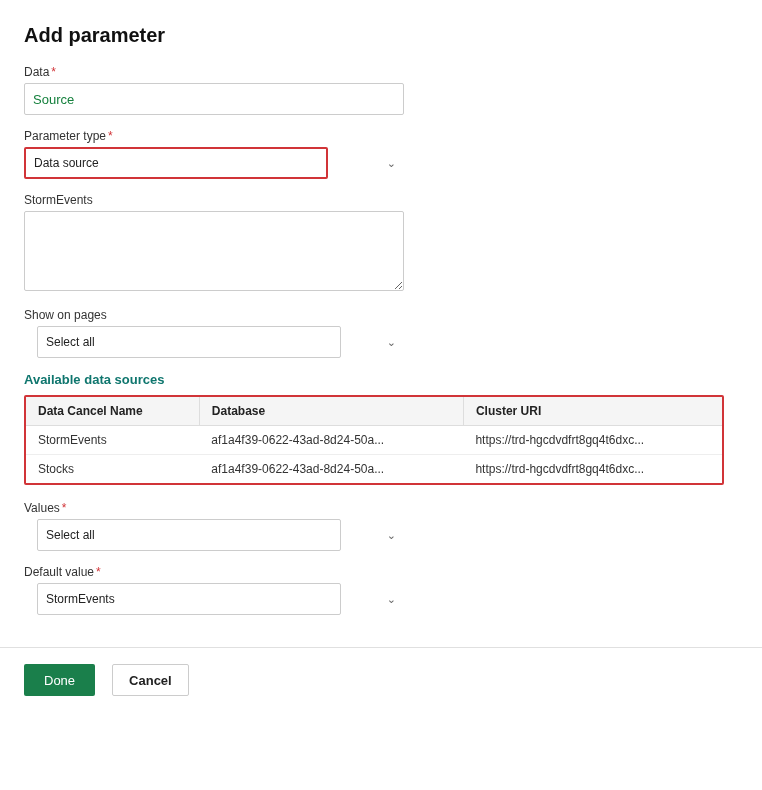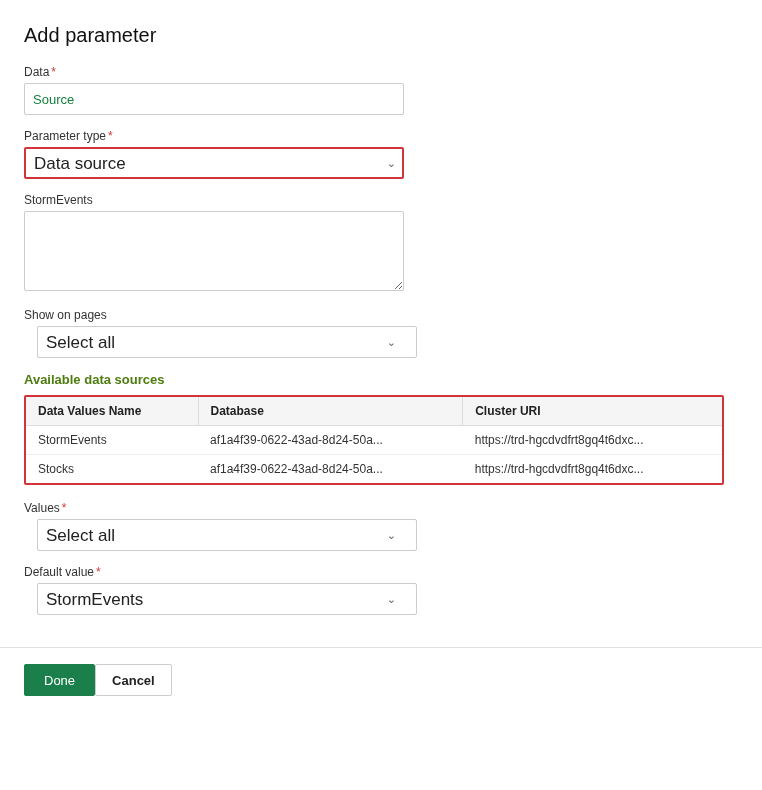--- a/index.html
+++ b/index.html
@@ -10,21 +10,21 @@
       color: #222;
       width: 762px;
       min-height: 790px;
     }
     .modal-content {
       padding: 24px 24px 0 24px;
       max-width: 760px;
     }
     .page-title {
       font-size: 20px;
-      font-weight: 400;
+      font-weight: 700;
       margin-bottom: 18px;
       color: #111;
     }
     .form-group {
       margin-bottom: 14px;
     }
     .form-label {
       font-size: 12px;
       font-weight: 500;
       margin-bottom: 4px;
@@ -39,26 +39,26 @@
       width: 380px;
       height: 32px;
       border: 1px solid #ccc;
       border-radius: 2px;
       padding: 0 8px;
       font-size: 13px;
       color: #15803d;
       outline: none;
     }
     .form-select {
-      width: 380px;
+      width: 304px;
       height: 32px;
       border: 2px solid #d13438;
       border-radius: 2px;
       padding: 0 8px;
-      font-size: 17px;
+      font-size: 12px;
       color: #222;
       background: #fff;
       appearance: none;
       -webkit-appearance: none;
       outline: none;
       cursor: pointer;
       position: relative;
     }
     .select-wrapper {
       position: relative;
@@ -88,21 +88,21 @@
       padding: 6px 8px;
       font-size: 13px;
       color: #222;
       resize: vertical;
       outline: none;
     }
     .section-label {
       font-size: 13px;
       font-weight: 600;
       margin-bottom: 8px;
-      color: #4d7c0f;
+      color: #0f766e;
     }
     .data-table-wrapper {
       border: 2px solid #d13438;
       border-radius: 2px;
       width: 700px;
       margin-bottom: 16px;
       overflow: hidden;
     }
     .data-table {
       width: 100%;
@@ -125,21 +125,21 @@
     }
     .data-table tr:last-child td {
       border-bottom: none;
     }
     .footer-bar {
       margin-top: 32px;
       padding: 16px 24px;
       border-top: 1px solid #e0e0e0;
       display: flex;
       align-items: center;
-      gap: 0;
+      gap: 17px;
       background: #fff;
     }
     .btn-done {
       background: #1a7f4b;
       color: #fff;
       border: none;
       border-radius: 2px;
       padding: 7px 20px;
       font-size: 13px;
       font-weight: 500;
@@ -200,21 +200,21 @@
       <span class="chevron">⌄</span>
     </div>
   </div>
 
   <div class="form-group">
     <div class="section-label">Available data sources</div>
     <div class="data-table-wrapper">
       <table class="data-table">
         <thead>
           <tr>
-            <th class="col-separator">Data Values Name</th>
+            <th class="col-separator">Data Cancel Name</th>
             <th class="col-separator">Database</th>
             <th>Cluster URI</th>
           </tr>
         </thead>
         <tbody>
           <tr>
             <td>StormEvents</td>
             <td>af1a4f39-0622-43ad-8d24-50a...</td>
             <td>https://trd-hgcdvdfrt8gq4t6dxc...</td>
           </tr>

